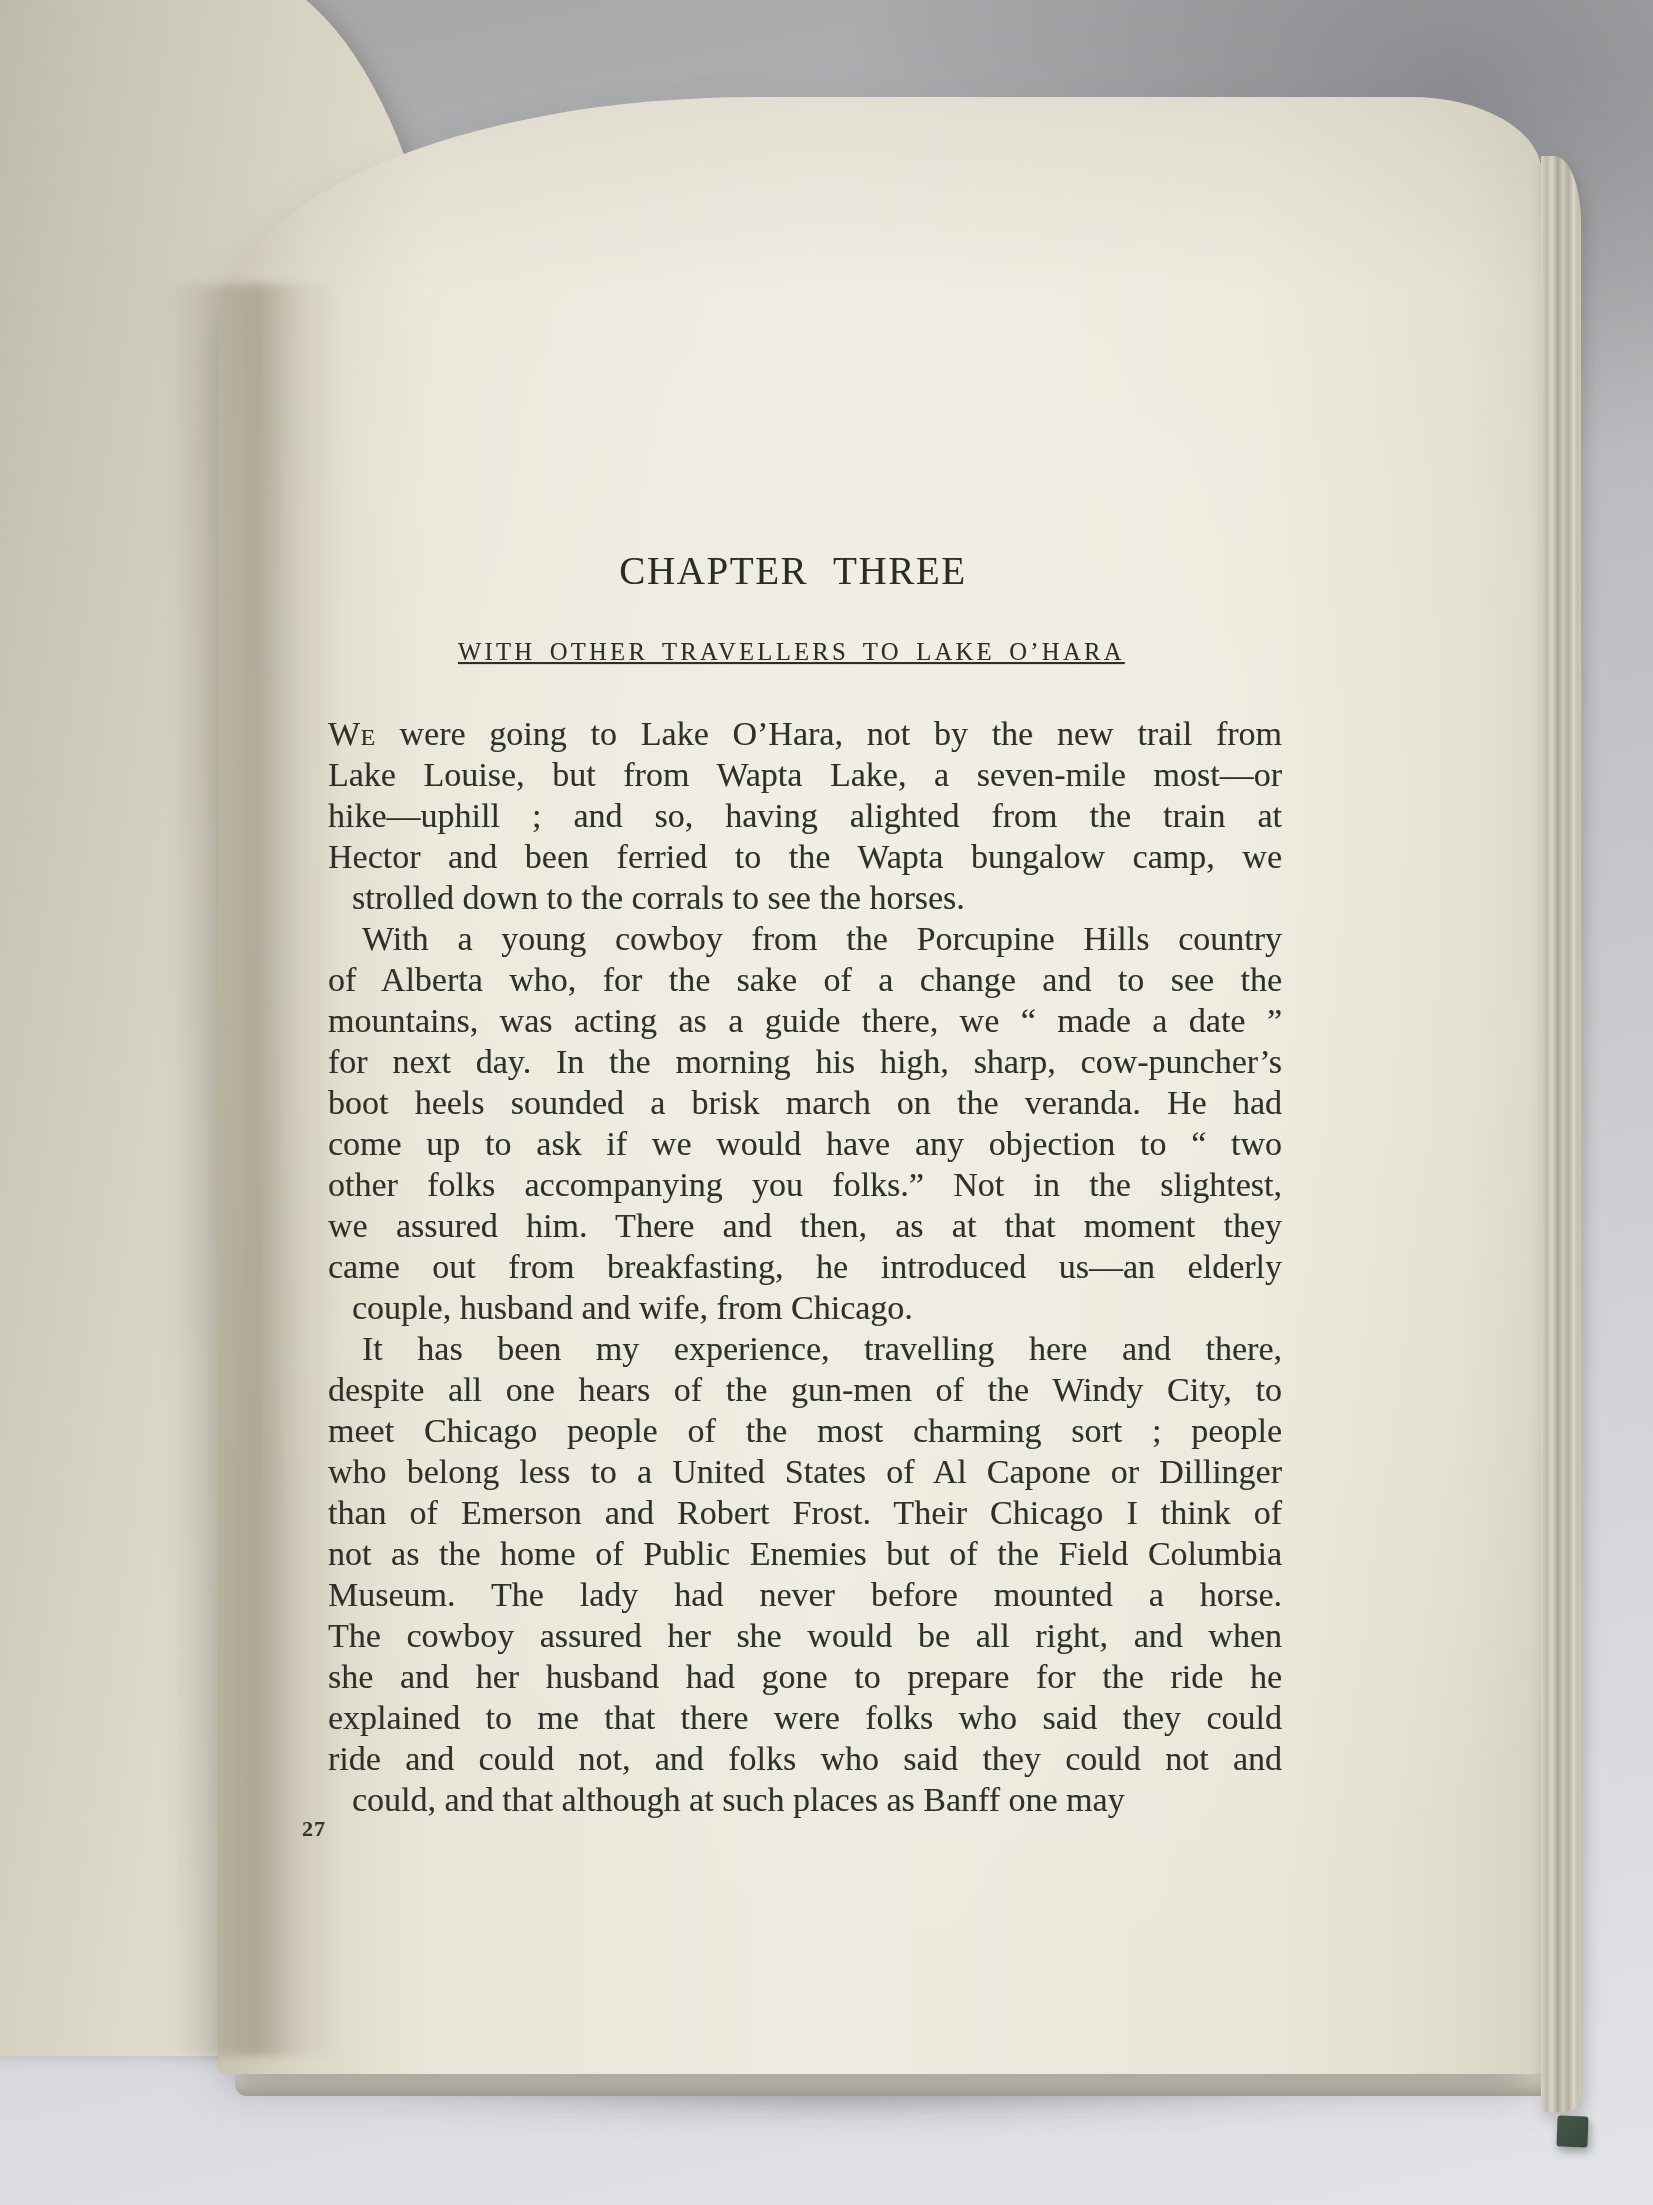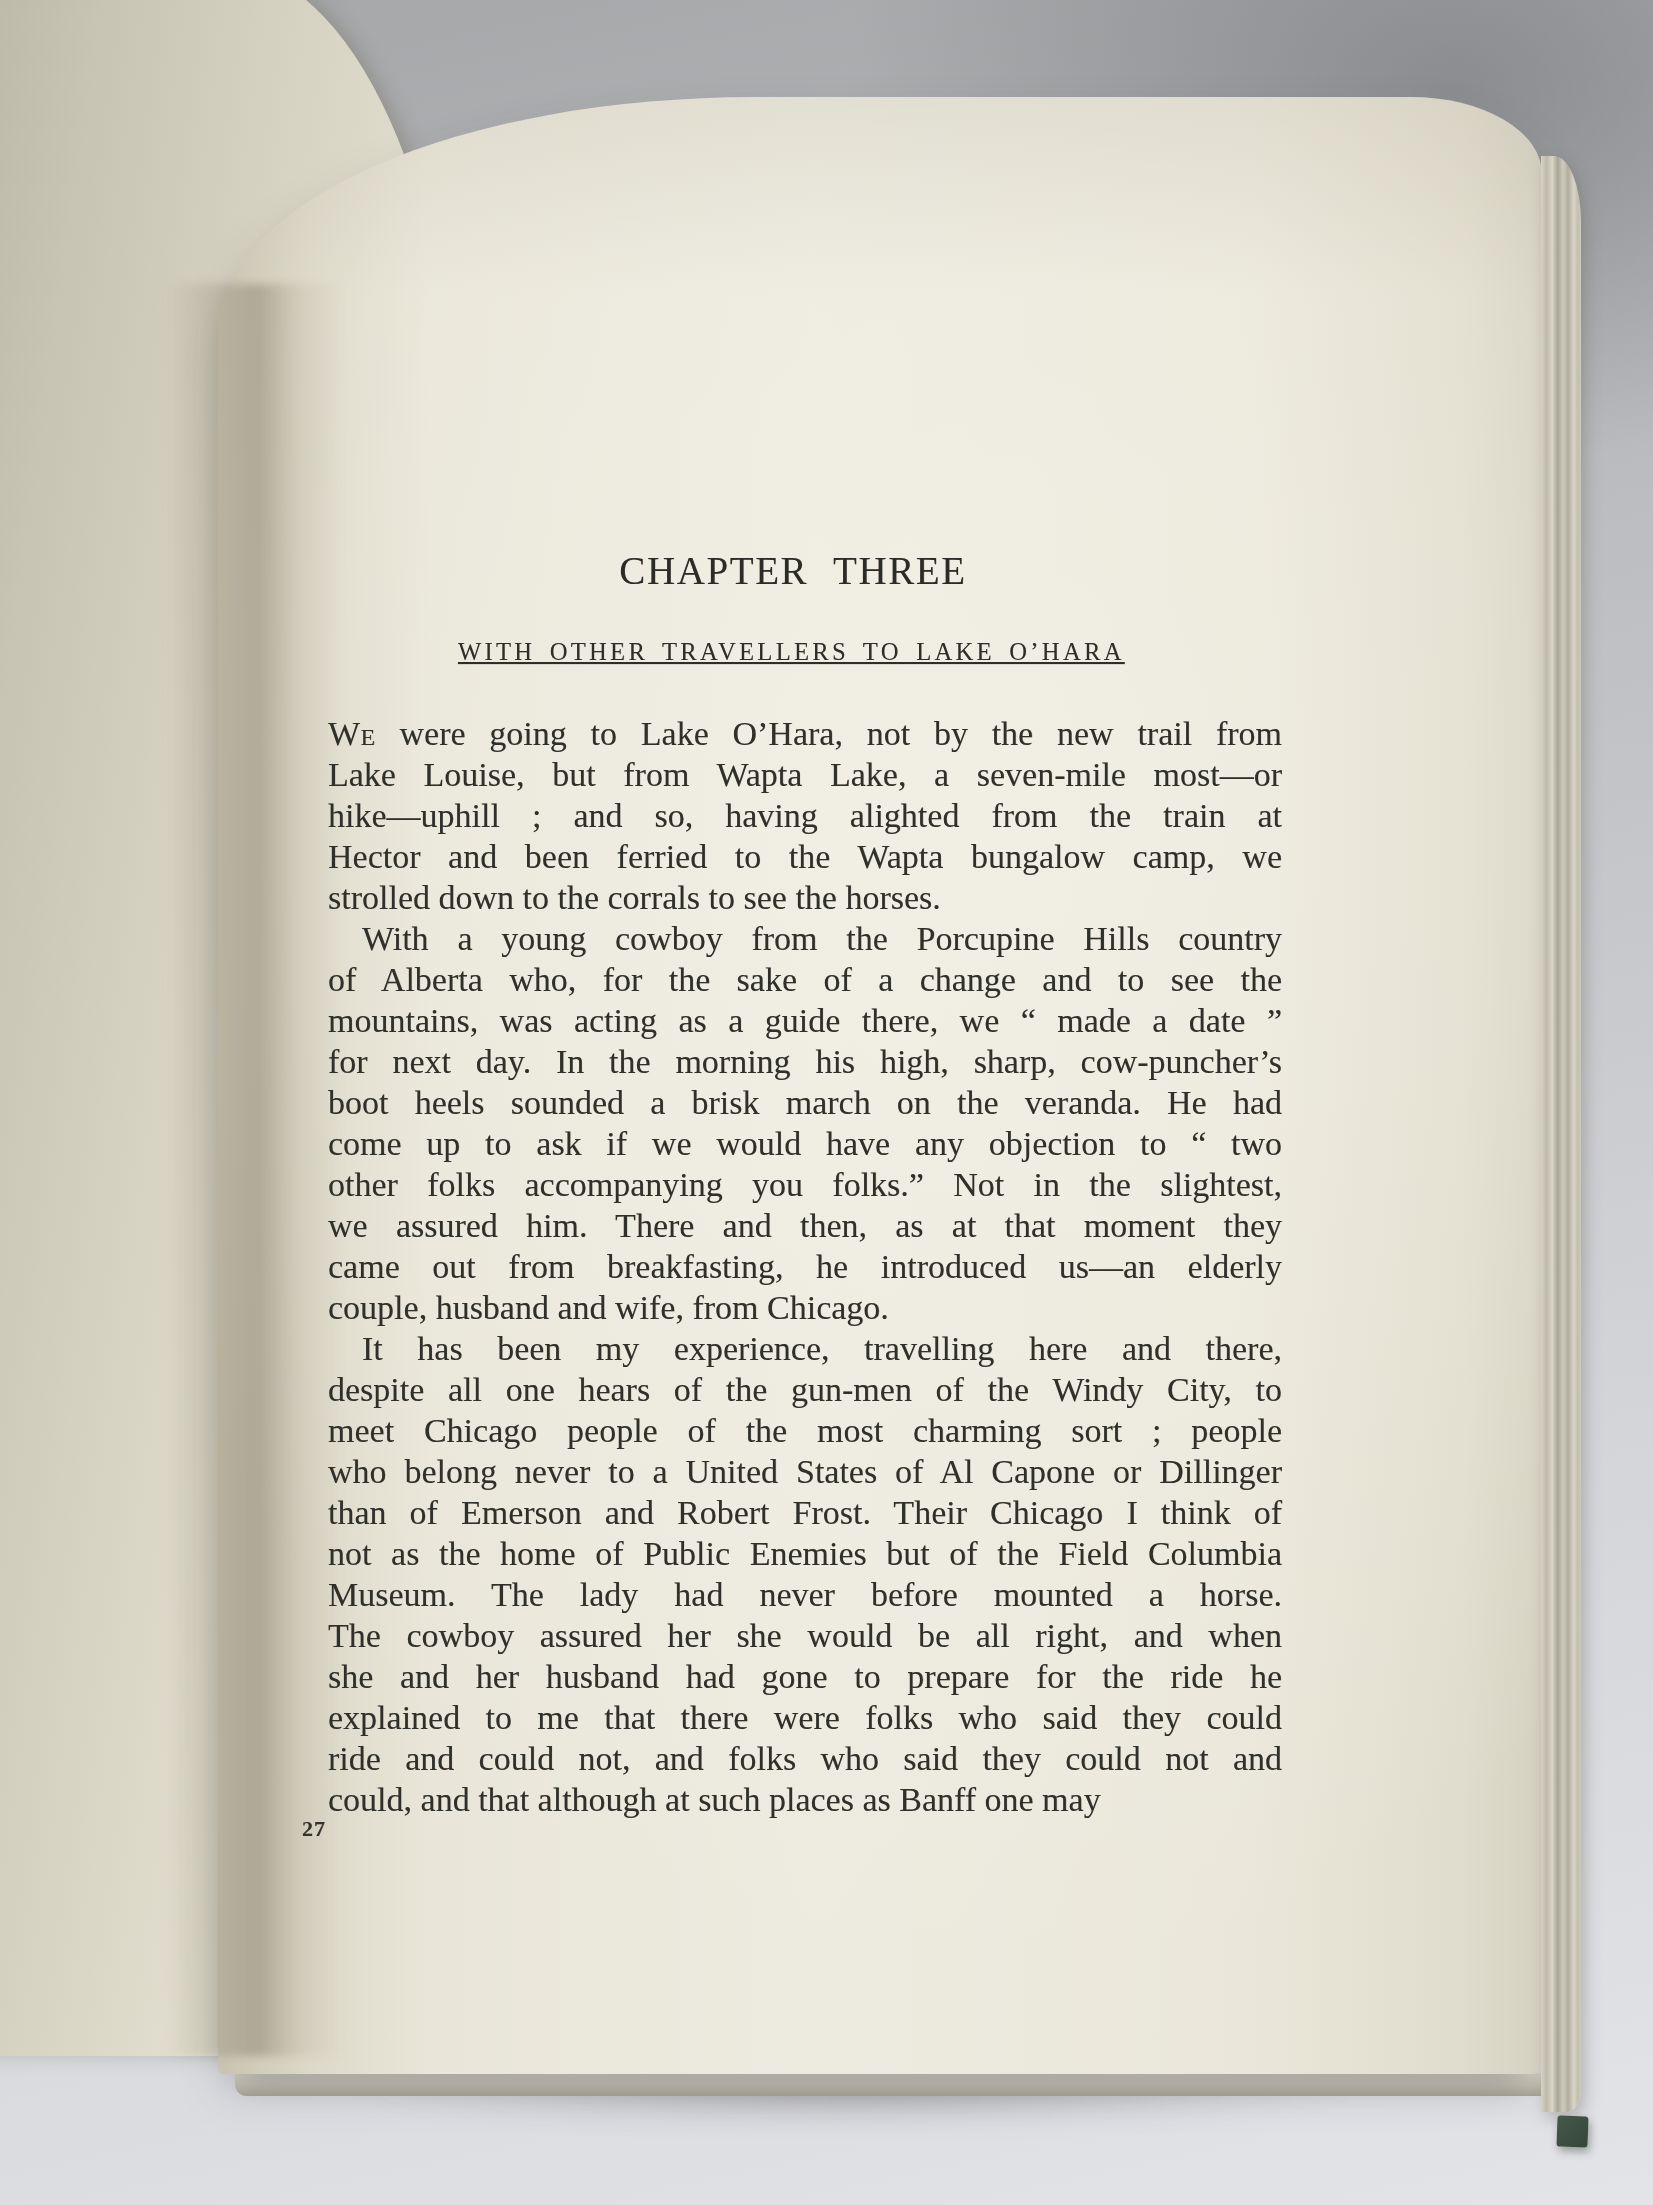--- a/index.html
+++ b/index.html
@@ -71,21 +71,21 @@
     position:absolute; top:638px; left:-13.7px; width:100%;
     text-align:center; font-size:24.6px; letter-spacing:3.3px; word-spacing:4.9px;
     color:#2e2e29;
     text-decoration:underline;
   }
   .body-text {
     position:absolute; top:713px; width:100%;
     font-size:34px; line-height:41px;
   }
   .line { text-align:justify; text-align-last:justify; }
-  .line.last { text-align-last:left; }
+  .line.last { text-align-last:left;margin-left:24px; }
   .para.indent .line.first { text-indent:34px; }
   .sc { font-variant:small-caps; letter-spacing:0.5px; }
   .page-number {
     position:absolute; top:1816px; left:-26px; width:100%;
     font-size:22px; font-weight:bold; letter-spacing:1.1px;
     color:#33332e;
   }
 </style>
 </head>
 <body>
@@ -119,21 +119,21 @@
           <div class="line">come up to ask if we would have any objection to “ two</div>
           <div class="line">other folks accompanying you folks.”  Not in the slightest,</div>
           <div class="line">we assured him.  There and then, as at that moment they</div>
           <div class="line">came out from breakfasting, he introduced us—an elderly</div>
           <div class="line last">couple, husband and wife, from Chicago.</div>
         </div>
         <div class="para indent">
           <div class="line first">It has been my experience, travelling here and there,</div>
           <div class="line">despite all one hears of the gun-men of the Windy City, to</div>
           <div class="line">meet Chicago people of the most charming sort ; people</div>
-          <div class="line">who belong never to a United States of Al Capone or Dillinger</div>
+          <div class="line">who belong less to a United States of Al Capone or Dillinger</div>
           <div class="line">than of Emerson and Robert Frost.  Their Chicago I think of</div>
           <div class="line">not as the home of Public Enemies but of the Field Columbia</div>
           <div class="line">Museum.  The lady had never before mounted a horse.</div>
           <div class="line">The cowboy assured her she would be all right, and when</div>
           <div class="line">she and her husband had gone to prepare for the ride he</div>
           <div class="line">explained to me that there were folks who said they could</div>
           <div class="line">ride and could not, and folks who said they could not and</div>
           <div class="line last">could, and that although at such places as Banff one may</div>
         </div>
       </div>

